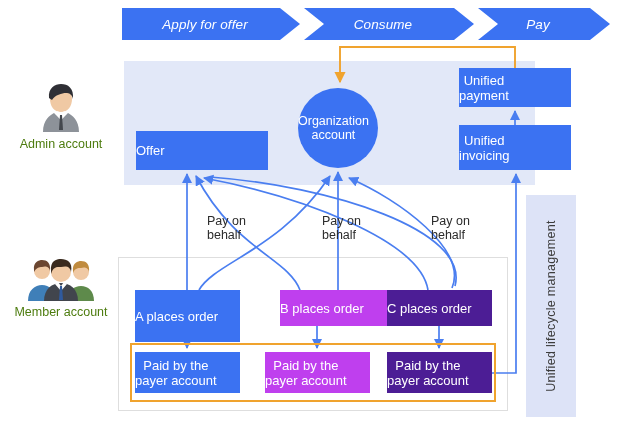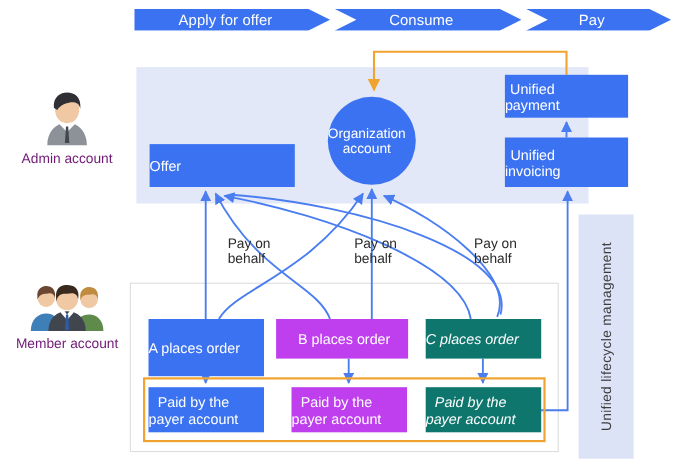--- a/index.html
+++ b/index.html
@@ -15,26 +15,27 @@
 
   
   .layer{position:absolute;left:0;top:0;width:630px;height:431px;}
   #svg-lines{z-index:5;pointer-events:none;}
   #nodes{z-index:10;}
   #panels{z-index:1;}
 
   
   .banner{position:absolute;left:122px;top:8px;width:488px;height:32px;}
   .chev{
-    position:absolute;top:0;height:20px;
+    position:absolute;top:0;height:32px;
     background:#3b72f2;
     color:#ffffff;
     font-size:13.5px;
     display:flex;align-items:center;justify-content:center;
     letter-spacing:.1px;
+    font-style:italic;
   }
   .chev span{position:relative;left:-6px;}
   .chev.c1{left:0px;width:178px;
     clip-path:polygon(0 0, 158px 0, 178px 16px, 158px 32px, 0 32px, 20px 16px);
     clip-path:polygon(0 0, 88.8% 0, 100% 50%, 88.8% 100%, 0 100%, 11.2% 50%);}
   .chev.c1{clip-path:polygon(0 0, 158px 0, 178px 16px, 158px 32px, 0 32px, 0 32px);}
   .chev.c2{left:182px;width:170px;text-align:right;}
   .chev.c3{left:356px;width:132px;}
   .chev.c2,.chev.c3{
     clip-path:polygon(0 0, calc(100% - 20px) 0, 100% 50%, calc(100% - 20px) 100%, 0 100%, 20px 50%);
@@ -64,49 +65,49 @@
   }
   .orange-frame{
     position:absolute;left:130px;top:343px;width:366px;height:59px;
     border:2px solid #f0a32e;
     box-sizing:border-box;
     z-index:12;
   }
 
   
   .actor{position:absolute;display:flex;flex-direction:column;align-items:center;width:118px;}
-  .actor .cap{font-size:12.5px;color:#701a75;margin-top:3px;white-space:nowrap;}
+  .actor .cap{font-size:12.5px;color:#4d7c0f;margin-top:3px;white-space:nowrap;}
   .actor-admin{left:2px;top:82px;}
   .actor-member{left:2px;top:258px;}
 
   
   .node{
     position:absolute;
     color:#ffffff;
     display:flex;align-items:center;justify-content:flex-start;
     text-align:center;
     font-size:13px;
     line-height:15px;
     box-sizing:border-box;
     z-index:11;
   }
   .blue{background:#3b72f2;}
   .purple{background:#bf3fee;}
-  .green{background:#0f766e;font-style:italic;}
+  .green{background:#4c1d95;}
 
   .n-offer{left:136px;top:131px;width:132px;height:39px;}
   .n-org{
     left:298px;top:88px;width:80px;height:80px;border-radius:50%;
     background:#3b72f2;font-size:12.5px;line-height:14px;
   }
   .n-upay{left:459px;top:68px;width:112px;height:39px;}
   .n-uinv{left:459px;top:125px;width:112px;height:45px;}
 
   .n-a{left:135px;top:290px;width:105px;height:52px;}
-  .n-b{left:251px;top:290px;width:120px;height:36px;padding-left:20px;}
+  .n-b{left:280px;top:290px;width:120px;height:36px;}
   .n-c{left:387px;top:290px;width:105px;height:36px;}
 
   .n-pa{left:135px;top:352px;width:105px;height:41px;}
   .n-pb{left:265px;top:352px;width:105px;height:41px;}
   .n-pc{left:387px;top:352px;width:105px;height:41px;}
 
   
   .pob{
     position:absolute;font-size:12.5px;line-height:14px;color:#2b2b2b;
     white-space:nowrap;z-index:13;

